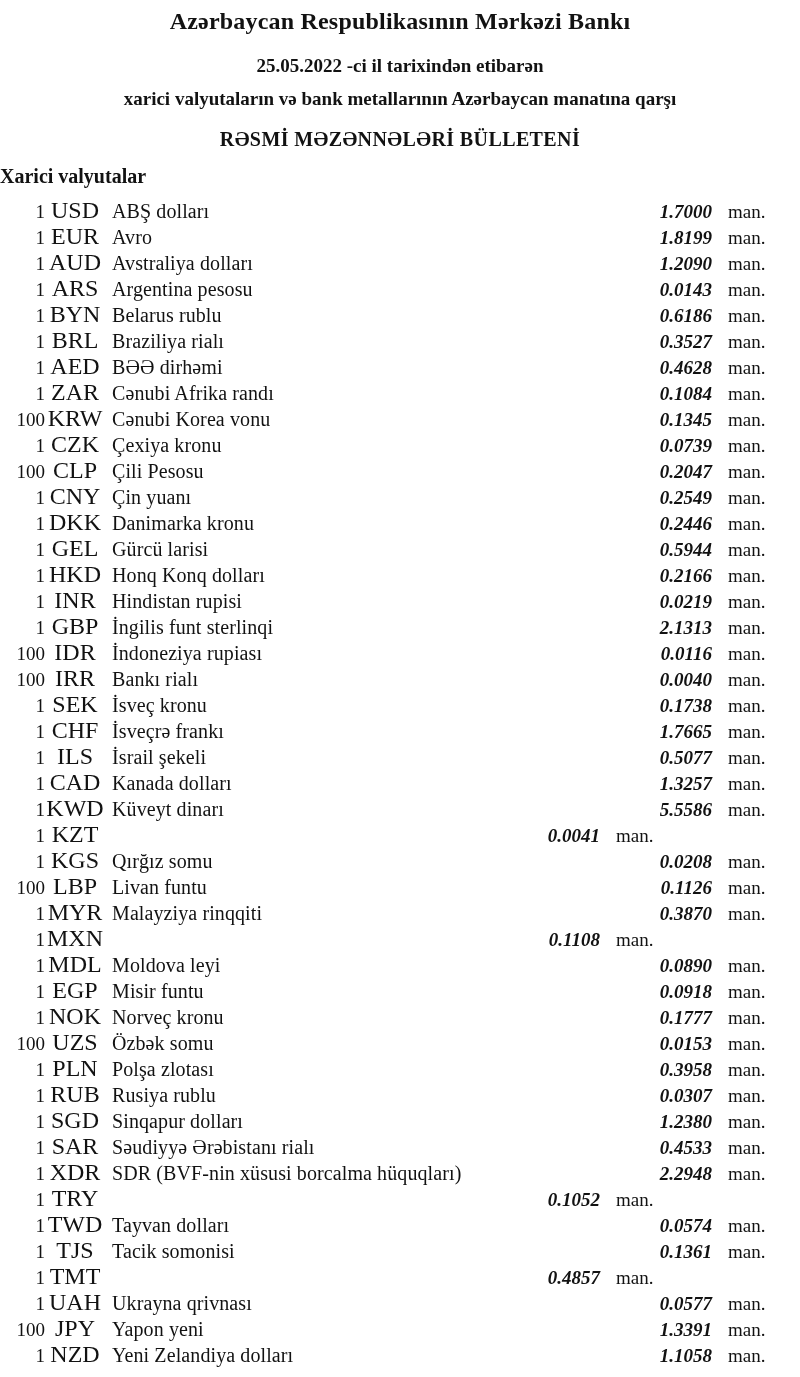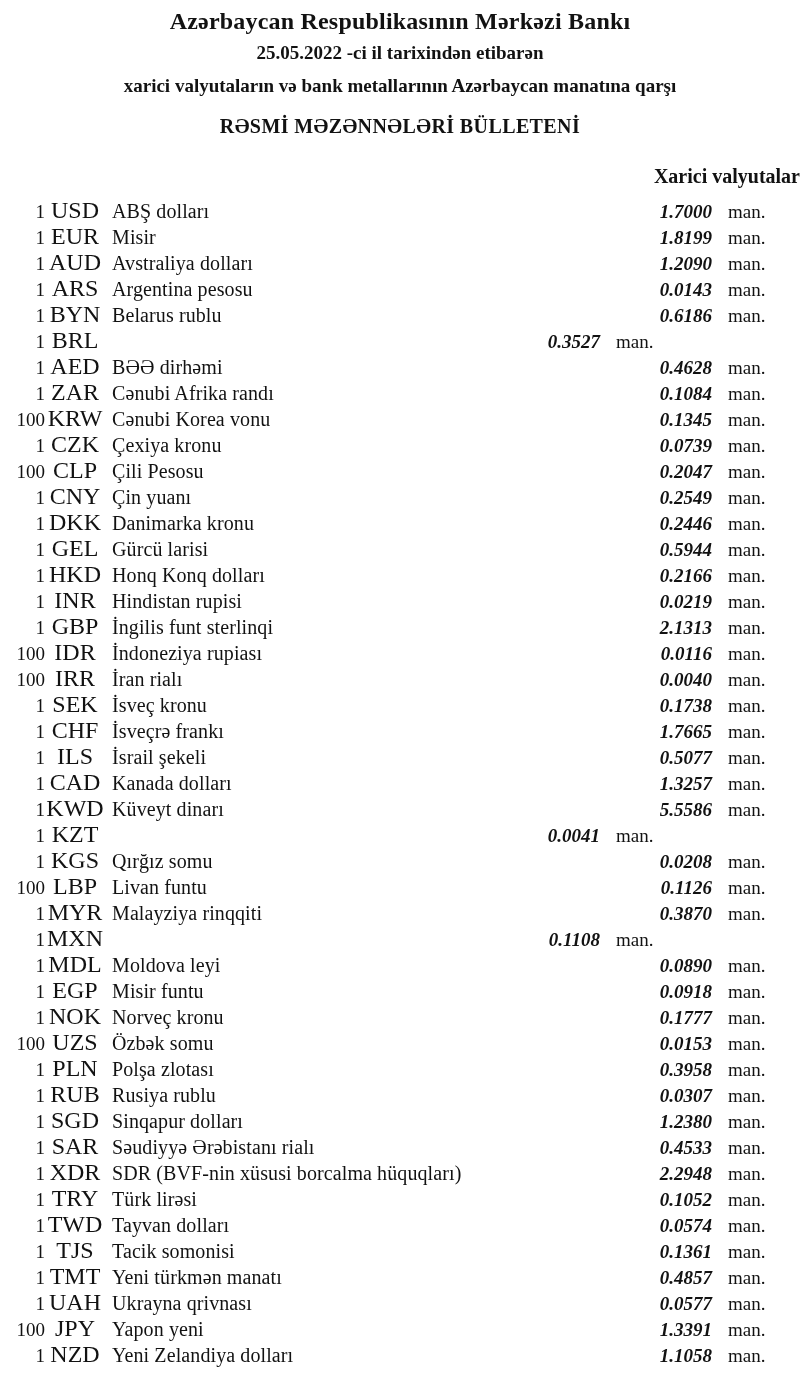--- a/index.html
+++ b/index.html
@@ -21,28 +21,28 @@
     background: #ffffff;
   }
   header { text-align: center; padding-top: 8px; }
   .page-title {
     font-size: 24px;
     font-weight: 700;
     margin: 0;
     letter-spacing: 0.2px;
   }
   .h-line { font-weight: 700; }
-  .date-line  { font-size: 19px; margin-top: 7px; }
+  .date-line  { font-size: 19px; margin-top: 20px; }
   .sub-line-1 { font-size: 19px; margin-top: 11px; }
   .sub-line-2 { font-size: 20px; margin-top: 18px; letter-spacing: 0.4px; }
   .section-title {
     position: absolute;
     left: 0; right: 0;
     top: 165px;
-    text-align: right;
+    text-align: left;
     font-size: 20px;
     font-weight: 700;
   }
   .rates {
     position: absolute;
     top: 197px;
     left: 10px;
     width: 760px;
   }
   .row {
@@ -77,21 +77,21 @@
   <div class="row" style="">
       <span class="qty">1</span>
       <span class="code">USD</span>
       <span class="name">ABŞ dolları</span>
       <span class="rate">1.7000</span>
       <span class="unit">man.</span>
     </div>
       <div class="row" style="">
       <span class="qty">1</span>
       <span class="code">EUR</span>
-      <span class="name">Misir</span>
+      <span class="name">Avro</span>
       <span class="rate">1.8199</span>
       <span class="unit">man.</span>
     </div>
       <div class="row" style="">
       <span class="qty">1</span>
       <span class="code">AUD</span>
       <span class="name">Avstraliya dolları</span>
       <span class="rate">1.2090</span>
       <span class="unit">man.</span>
     </div>
@@ -105,20 +105,21 @@
       <div class="row" style="">
       <span class="qty">1</span>
       <span class="code">BYN</span>
       <span class="name">Belarus rublu</span>
       <span class="rate">0.6186</span>
       <span class="unit">man.</span>
     </div>
       <div class="row" style="">
       <span class="qty">1</span>
       <span class="code">BRL</span>
+      <span class="name">Braziliya rialı</span>
       <span class="rate">0.3527</span>
       <span class="unit">man.</span>
     </div>
       <div class="row" style="">
       <span class="qty">1</span>
       <span class="code">AED</span>
       <span class="name">BƏƏ dirhəmi</span>
       <span class="rate">0.4628</span>
       <span class="unit">man.</span>
     </div>
@@ -195,21 +196,21 @@
       <div class="row" style="">
       <span class="qty">100</span>
       <span class="code">IDR</span>
       <span class="name">İndoneziya rupiası</span>
       <span class="rate">0.0116</span>
       <span class="unit">man.</span>
     </div>
       <div class="row" style="">
       <span class="qty">100</span>
       <span class="code">IRR</span>
-      <span class="name">İran rialı</span>
+      <span class="name">Bankı rialı</span>
       <span class="rate">0.0040</span>
       <span class="unit">man.</span>
     </div>
       <div class="row" style="">
       <span class="qty">1</span>
       <span class="code">SEK</span>
       <span class="name">İsveç kronu</span>
       <span class="rate">0.1738</span>
       <span class="unit">man.</span>
     </div>
@@ -333,42 +334,40 @@
       <div class="row" style="">
       <span class="qty">1</span>
       <span class="code">XDR</span>
       <span class="name">SDR (BVF-nin xüsusi borcalma hüquqları)</span>
       <span class="rate">2.2948</span>
       <span class="unit">man.</span>
     </div>
       <div class="row" style="">
       <span class="qty">1</span>
       <span class="code">TRY</span>
-      <span class="name">Türk lirəsi</span>
       <span class="rate">0.1052</span>
       <span class="unit">man.</span>
     </div>
       <div class="row" style="">
       <span class="qty">1</span>
       <span class="code">TWD</span>
       <span class="name">Tayvan dolları</span>
       <span class="rate">0.0574</span>
       <span class="unit">man.</span>
     </div>
       <div class="row" style="">
       <span class="qty">1</span>
       <span class="code">TJS</span>
       <span class="name">Tacik somonisi</span>
       <span class="rate">0.1361</span>
       <span class="unit">man.</span>
     </div>
       <div class="row" style="">
       <span class="qty">1</span>
       <span class="code">TMT</span>
-      <span class="name">Yeni türkmən manatı</span>
       <span class="rate">0.4857</span>
       <span class="unit">man.</span>
     </div>
       <div class="row" style="">
       <span class="qty">1</span>
       <span class="code">UAH</span>
       <span class="name">Ukrayna qrivnası</span>
       <span class="rate">0.0577</span>
       <span class="unit">man.</span>
     </div>

